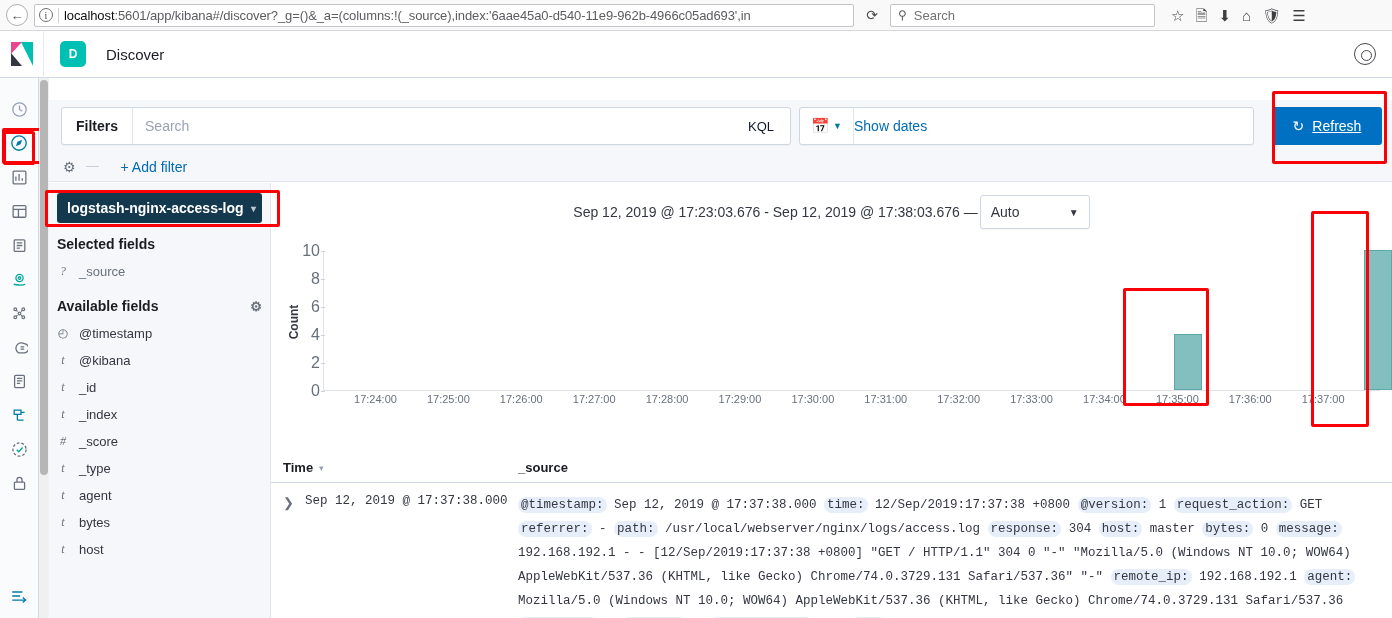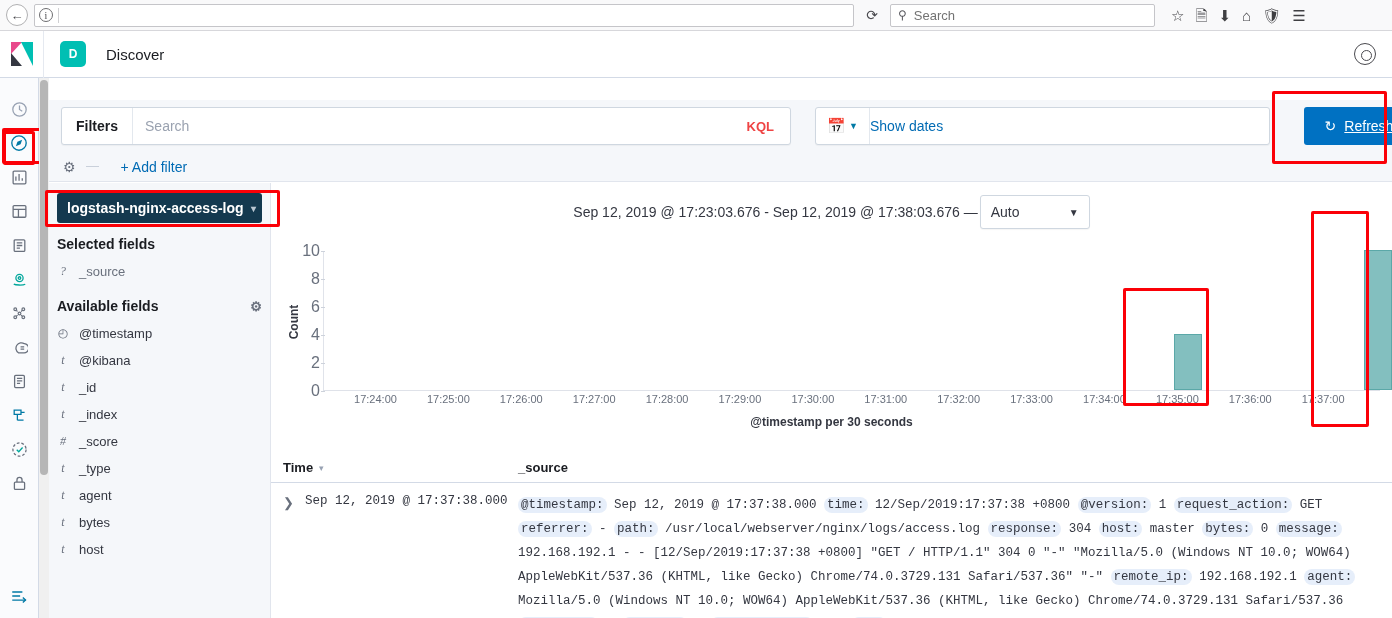--- a/index.html
+++ b/index.html
@@ -131,38 +131,38 @@
   .topnav {
     position: absolute; left: 49px; top: 70px; width: 1343px; height: 26px;
     display: flex; align-items: center; gap: 24px;
     padding-left: 12px; background: #fff; overflow: hidden;
   }
   .topnav a { font-size: 14px; color: #006bb4; text-decoration: none; }
 
   
   .querybar {
     position: absolute; left: 49px; top: 100px; width: 1343px; height: 52px;
-    background: #f5f7fa; display: flex; align-items: center; padding: 0 12px; gap: 24px;
+    background: #f5f7fa; display: flex; align-items: center; padding: 0 12px; gap: 8px;
   }
   .qbar-search {
     flex: 0 0 730px; height: 38px; background: #fff;
     border: 1px solid #cfd7e0; border-radius: 3px;
     display: flex; align-items: center; padding: 0 0 0 0;
     box-shadow: 0 1px 1px rgba(0,0,0,0.04);
   }
   .filters-label {
     font-size: 14px; font-weight: bold; color: #1a1c21;
     padding: 0 14px; border-right: 1px solid #e3e8ee; line-height: 36px;
   }
   .q-input {
     flex: 1; border: 0; outline: 0; font-size: 14px; color: #69707d;
     padding: 0 12px; font-family: "Liberation Sans", sans-serif; background: transparent;
   }
   .q-input::placeholder { color: #9aa2b0; }
-  .kql-badge { font-size: 13px; color: #ef4444; padding: 0 16px; font-weight: bold; }
+  .kql-badge { font-size: 13px; color: #0f172a; padding: 0 16px; }
   .datepicker {
     flex: 0 0 455px; height: 38px; background: #fff;
     border: 1px solid #cfd7e0; border-radius: 3px;
     display: flex; align-items: center;
     box-shadow: 0 1px 1px rgba(0,0,0,0.04);
   }
   .cal-cell {
     width: 54px; height: 36px; display: flex; align-items: center;
     justify-content: center; gap: 3px; border-right: 1px solid #e3e8ee;
     color: #0079a5;
@@ -309,20 +309,21 @@
 
 <div class="app">
 
   <div class="browser-bar">
     <div class="nav-back">
         <span>←</span>
       </div>
     <div class="urlbar">
       <span class="info-icon">i</span>
       <span class="url-sep"></span>
+      <span class="url-text"><span class="host">localhost</span><span>:5601/app/kibana#/discover?_g=()&amp;_a=(columns:!(_source),index:'6aae45a0-d540-11e9-962b-4966c05ad693',in</span></span>
     </div>
     <div class="reload-btn">
         <span>⟳</span>
       </div>
     <div class="searchbar">
       <span class="search-glyph">⚲</span>
       <span class="search-ph">Search</span>
     </div>
     <div class="chrome-icons">
       <span>☆</span>
@@ -554,21 +555,20 @@
           <span class="xtick" style="left: 39.4483%;">17:29:00</span>
           <span class="xtick" style="left: 46.3448%;">17:30:00</span>
           <span class="xtick" style="left: 53.2414%;">17:31:00</span>
           <span class="xtick" style="left: 60.1379%;">17:32:00</span>
           <span class="xtick" style="left: 67.0345%;">17:33:00</span>
           <span class="xtick" style="left: 73.931%;">17:34:00</span>
           <span class="xtick" style="left: 80.8276%;">17:35:00</span>
           <span class="xtick" style="left: 87.7241%;">17:36:00</span>
           <span class="xtick" style="left: 94.6207%;">17:37:00</span>
         </div>
-      <div class="xlabel">@timestamp per 30 seconds</div>
     </div>
 
     <div class="doctable">
       <div class="th-row">
         <span class="th time">
           <span>Time</span>
           <span class="sortchev">▾</span>
         </span>
         <span class="th">
           <span>_source</span>

